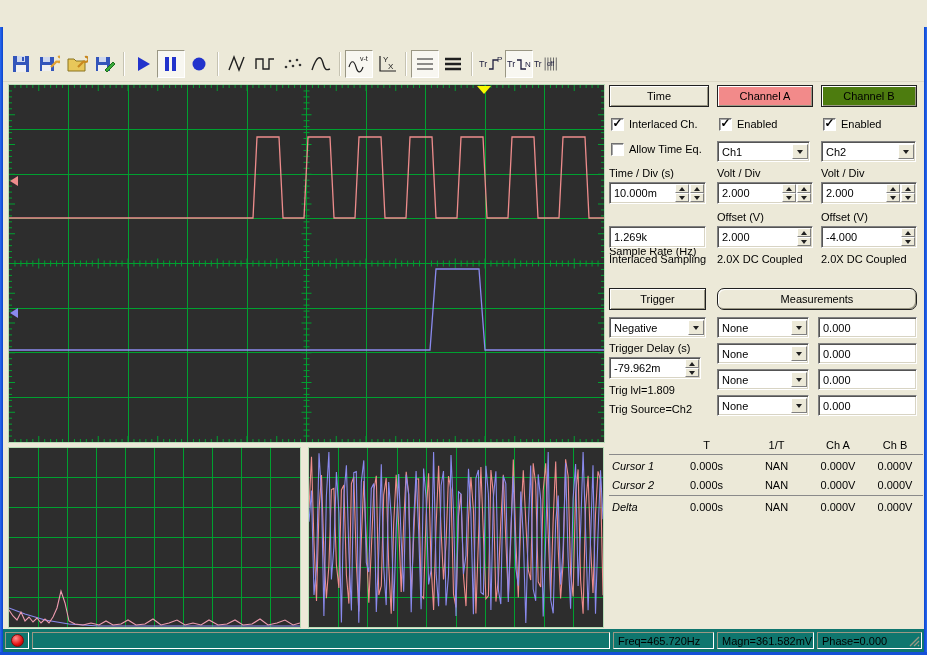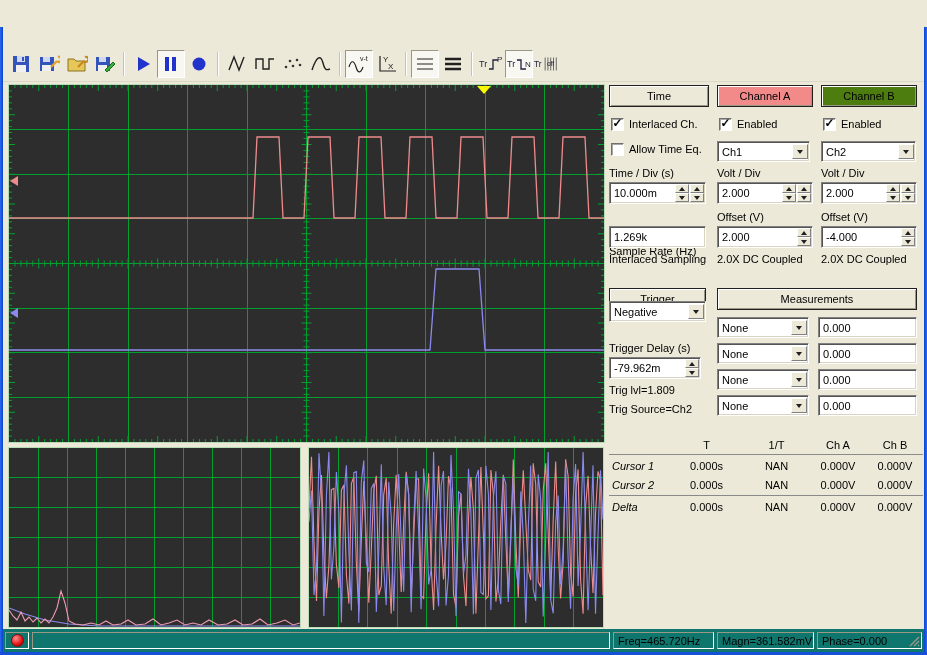--- a/index.html
+++ b/index.html
@@ -868,23 +868,23 @@
           <span class="tri-dn"></span>
         </span>
       </span>
   </div>
 
   <div class="lbl" style="left:609px;top:253px;">Interlaced Sampling</div>
   <div class="lbl" style="left:717px;top:253px;">2.0X  DC Coupled</div>
   <div class="lbl" style="left:821px;top:253px;">2.0X  DC Coupled</div>
 
   <div class="hdr-btn" style="left:609px;top:288px;width:97px;">Trigger</div>
-  <div class="hdr-btn" style="left:717px;top:288px;width:200px;">Measurements</div>
-
-  <div class="combo sunken" style="left:609px;top:301px;width:97px;">
+  <div class="hdr-btn" style="left:717px;top:288px;width:200px;border-radius:7px;">Measurements</div>
+
+  <div class="combo sunken" style="left:609px;top:317px;width:97px;">
     <span class="val">Negative</span>
     <span class="drop-btn">
         <span class="arr-dn"></span>
       </span>
   </div>
 
   <div class="combo sunken" style="left:717px;top:317px;width:92px;">
     <span class="val">None</span>
     <span class="drop-btn">
         <span class="arr-dn"></span>

